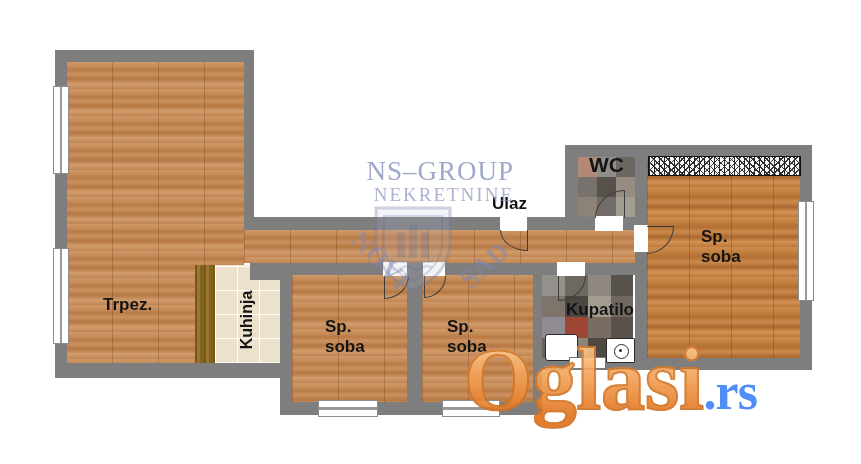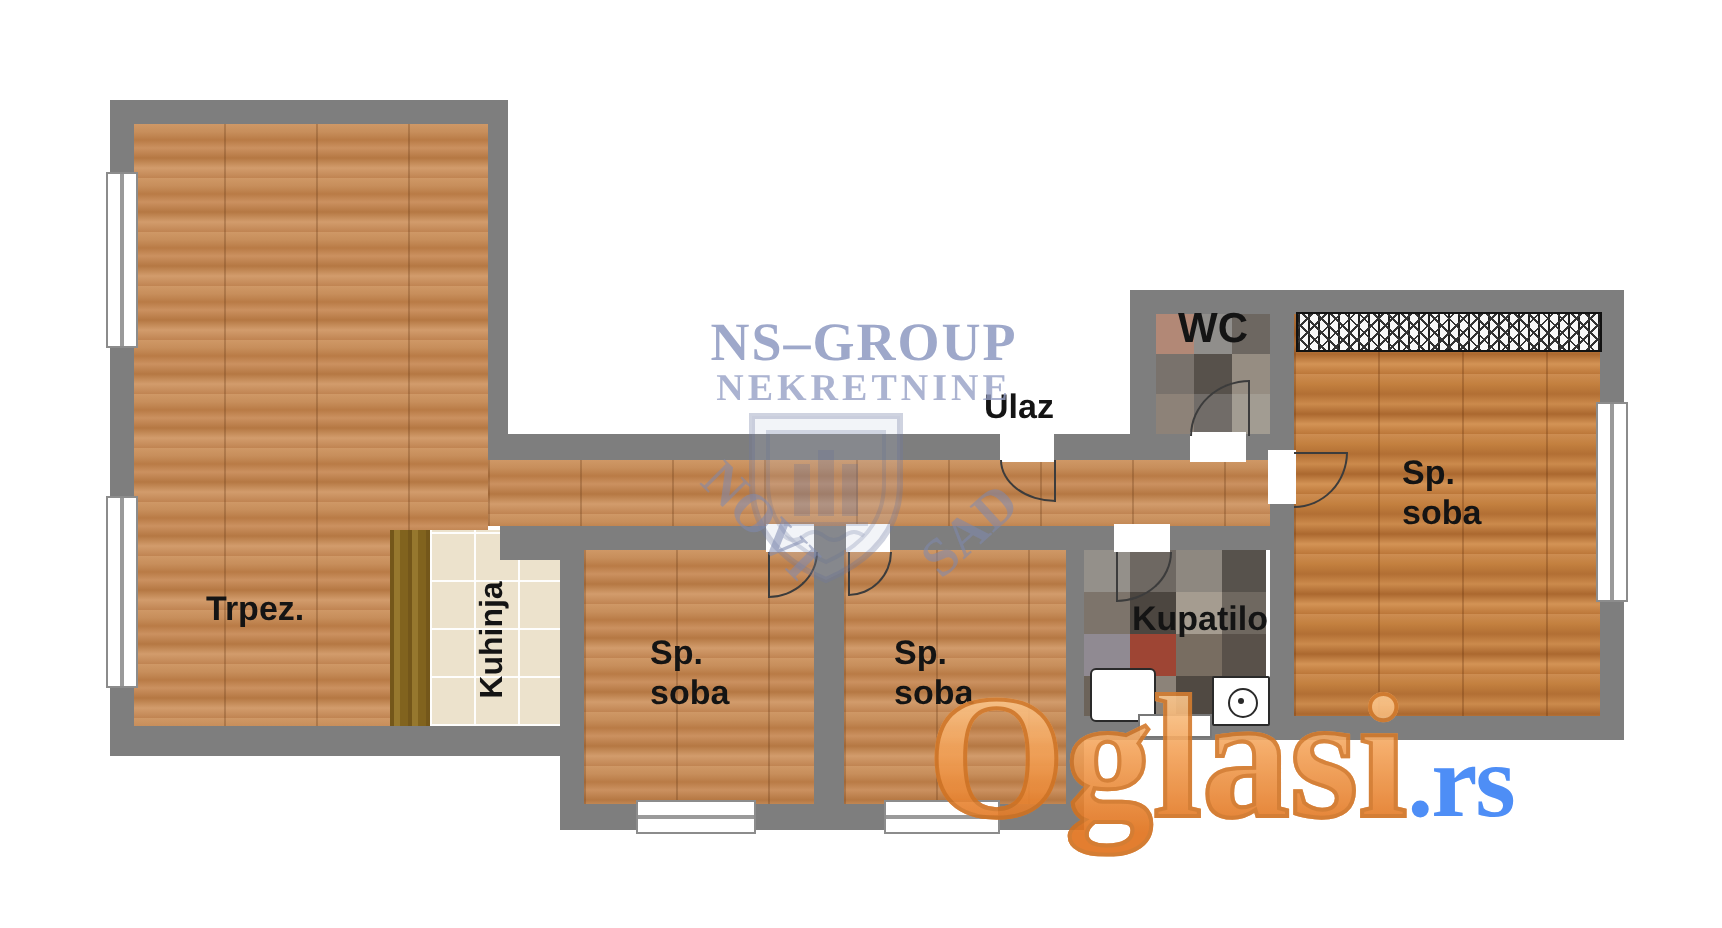--- a/index.html
+++ b/index.html
@@ -52,22 +52,22 @@
   .fixture{background:#fff;border:1px solid #2a2a2a;border-radius:3px;z-index:5;}
   .drum{position:absolute;left:50%;top:50%;width:13px;height:13px;margin:-7px 0 0 -7px;
         border:1px solid #2a2a2a;border-radius:50%;}
   .drum-dot{position:absolute;left:50%;top:50%;width:3px;height:3px;margin:-2px 0 0 -2px;
         background:#2a2a2a;border-radius:50%;}
   .room-label{position:absolute;color:#141414;font-weight:bold;font-size:17px;line-height:20px;
         z-index:6;white-space:nowrap;}
   .svgpat{position:absolute;z-index:1;}
   
   .wm{position:absolute;z-index:8;pointer-events:none;}
-  .wm-agency{left:350px;top:157px;width:164px;text-align:center;
-        font-family:"Liberation Serif",serif;font-weight:bold;color:rgba(145,156,195,.88);}
+  .wm-agency{left:350px;top:157px;width:164px;text-align:right;
+        font-family:"Liberation Serif",serif;font-weight:normal;color:rgba(145,156,195,.88);}
   .wm-agency .l1{font-size:27px;letter-spacing:1px;line-height:28px;display:block;}
   .wm-agency .l2{font-size:19px;letter-spacing:2px;line-height:20px;display:block;color:rgba(150,160,198,.8);}
   .wm-city{font-family:"Liberation Serif",serif;font-weight:bold;font-size:27px;
         color:rgba(125,137,175,.55);}
   .wm-oglasi{left:464px;top:336px;white-space:nowrap;opacity:.9;font-family:"Liberation Serif",serif;}
   .oglasi-name{font-size:88px;font-weight:bold;line-height:1;
         background:linear-gradient(180deg,#fdd6a4 6%,#f3a258 46%,#e0711a 88%);
         -webkit-background-clip:text;background-clip:text;color:transparent;
         -webkit-text-stroke:2px rgba(205,112,32,.85);}
   .oglasi-tld{font-size:52px;font-weight:bold;color:#3b82f6;letter-spacing:-1px;}

